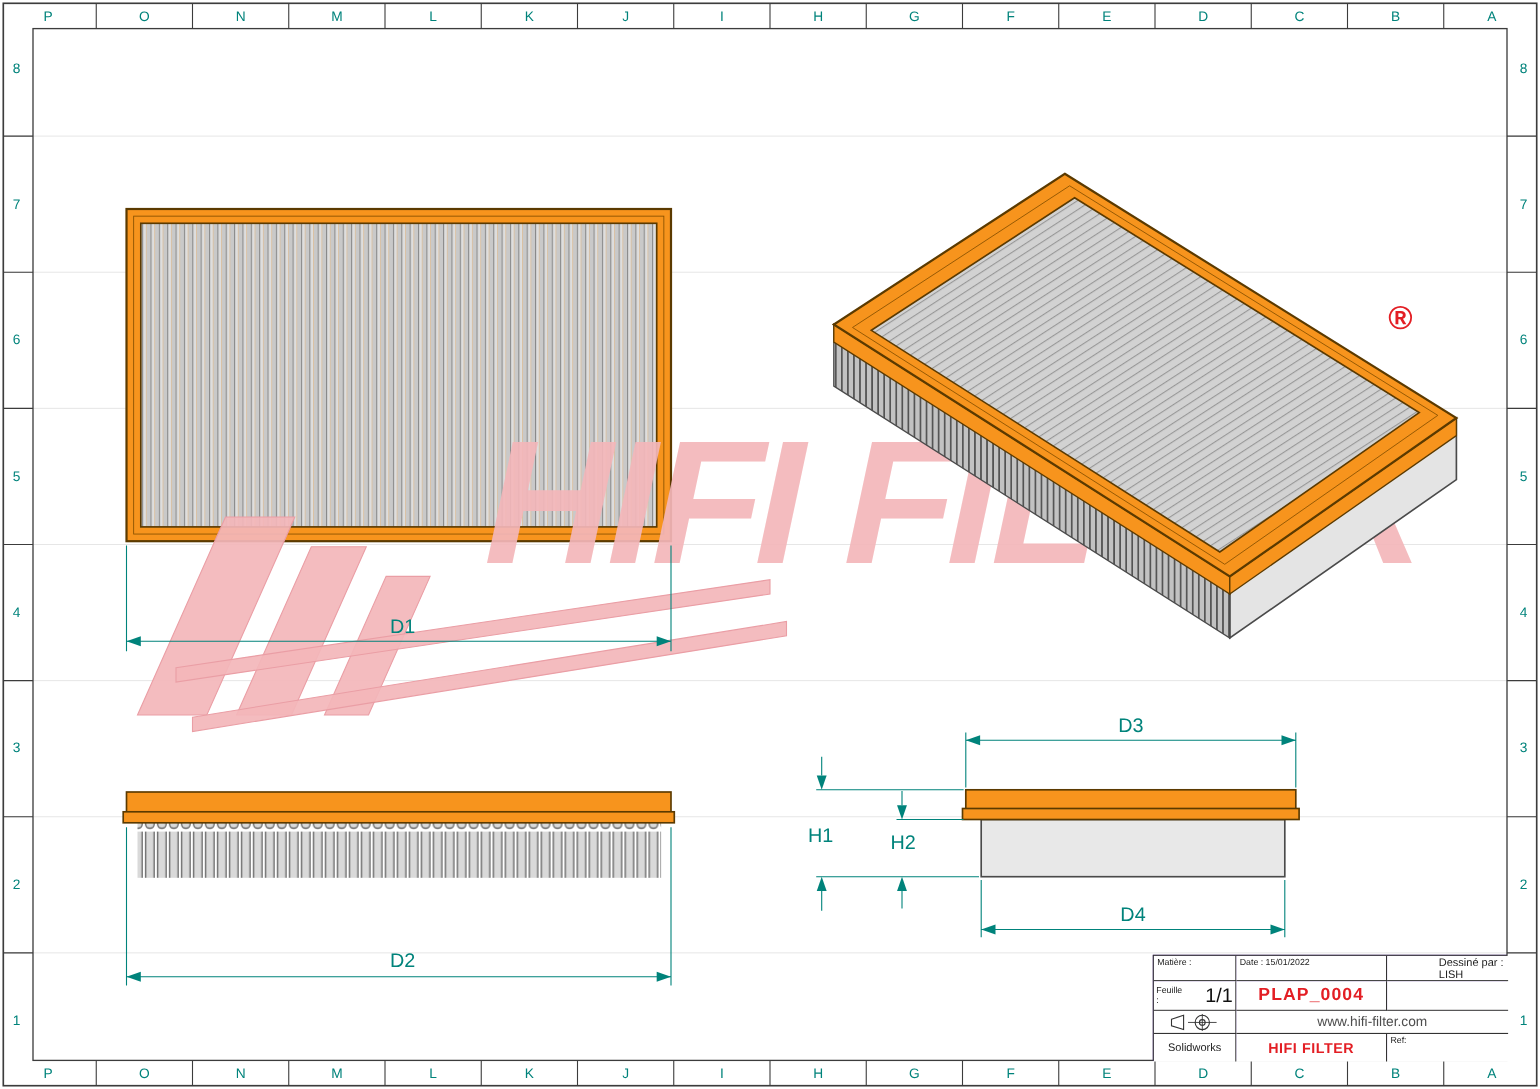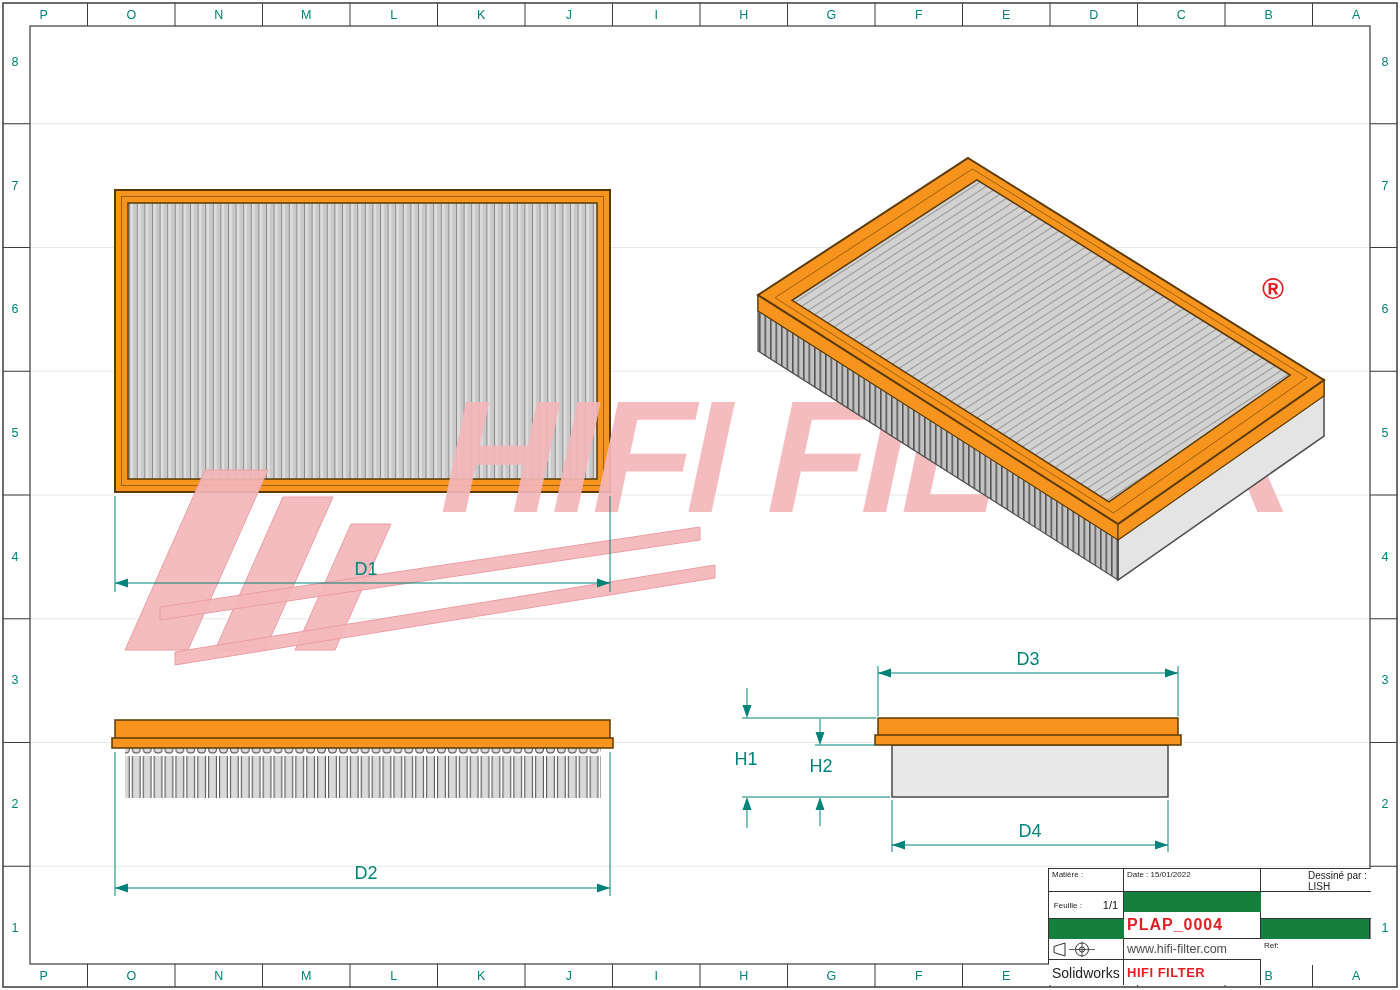--- a/index.html
+++ b/index.html
@@ -11,33 +11,33 @@
   .dimline{stroke:#00837b;stroke-width:1;fill:none;}
   .dimarrow{fill:#00837b;stroke:none;}
   .frameline{stroke:#3c3c3c;fill:none;}
   .faint{stroke:#e2e2e2;stroke-width:0.8;fill:none;}
   .wm-text{fill:#f3b6ba;fill-opacity:0.92;font-weight:bold;font-size:160px;
            letter-spacing:-4px;font-family:"Liberation Sans",sans-serif;}
   .wm-shape{fill:#f3b6ba;fill-opacity:0.92;stroke:#ea9ea5;stroke-width:1;}
   .reg{fill:#e31e24;font-size:30px;font-weight:bold;font-family:"Liberation Sans",sans-serif;}
 
   .title-block{position:absolute;left:1048px;top:868px;width:322px;height:96px;
-               border:1px solid #333;background:#15803d;box-sizing:border-box;}
+               border:1px solid #333;background:#4c1d95;box-sizing:border-box;}
   .tb-cell{position:absolute;box-sizing:border-box;border-right:1px solid #333;
            border-bottom:1px solid #333;padding:1px 3px;overflow:hidden;background:#fff;}
   .no-r{border-right:none;} .no-b{border-bottom:none;}
   .tb-tiny{font-size:8px;color:#222;line-height:9px;display:block;}
   .tb-small{font-size:10px;color:#222;line-height:11px;display:block;padding-left:44px;}
   .tb-feuille{display:flex;align-items:center;gap:3px;justify-content:center;}
-  .tb-feuille-value{font-size:11px;color:#111;margin-left:18px;}
-  .tb-center{display:flex;align-items:center;justify-content:flex-start;margin-top:20px;}
+  .tb-feuille-value{font-size:18px;color:#111;margin-left:18px;}
+  .tb-center{display:flex;align-items:center;justify-content:center;}
   .tb-part{color:#e31e24;font-size:16px;font-weight:bold;letter-spacing:1px;}
   .tb-web{color:#4d4d4d;font-size:12.5px;font-weight:normal;}
   .tb-brand{color:#e31e24;font-size:13px;font-weight:bold;letter-spacing:0.5px;}
-  .tb-sw{font-size:14px;color:#222;}
+  .tb-sw{font-size:10px;color:#222;}
 </style>
 </head>
 <body>
 
 <div class="canvas">
 
 <svg width="1400" height="990" viewBox="0 0 1400 990">
   <defs>
 
     <pattern id="pv" width="7.6" height="10" patternUnits="userSpaceOnUse">

